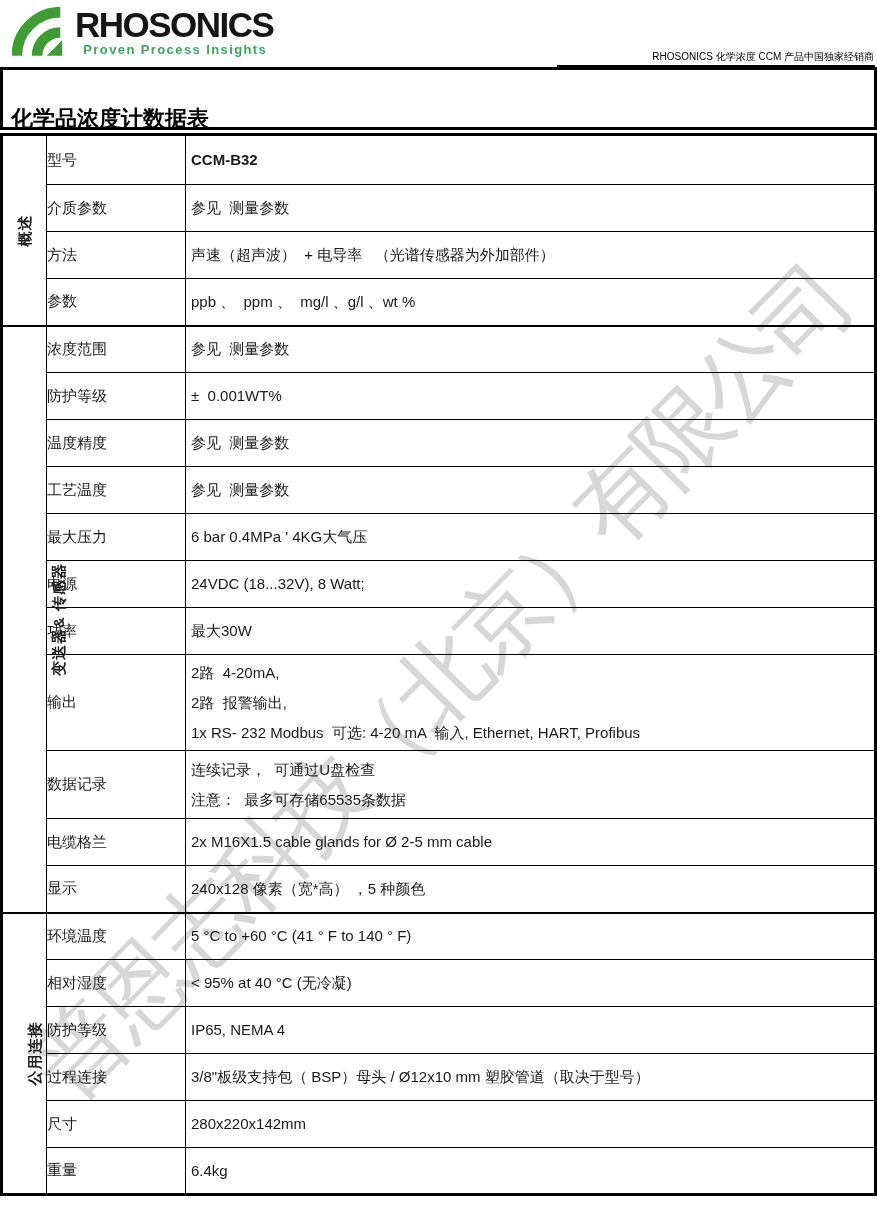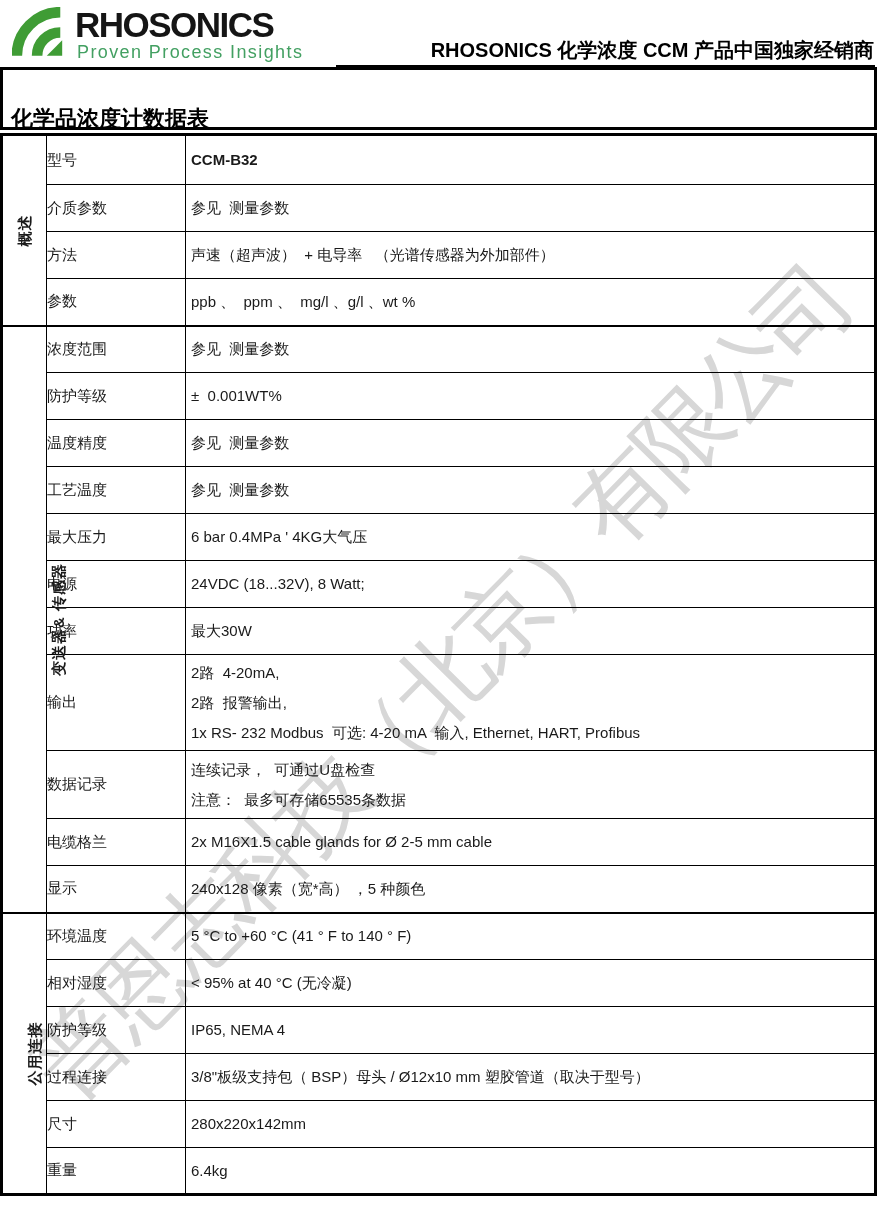--- a/index.html
+++ b/index.html
@@ -33,26 +33,26 @@
   .content { position: relative; z-index: 1; }
   .header { position: relative; height: 67px; padding-left: 12px; }
   .logo { position: absolute; left: 12px; top: 7px; display: flex; align-items: flex-start; }
   .logo-icon { margin-right: 7px; }
   .logo-textblock { display: flex; flex-direction: column; }
   .brand {
     font-size: 35px; font-weight: bold; letter-spacing: -1.5px;
     color: #151515; line-height: 36px;
   }
   .tagline {
-    font-size: 18px; color: #43a062; letter-spacing: 1.4px;
-    font-weight: normal; margin-top: -1px; margin-left: 2px; text-align: center;
+    font-size: 13px; color: #43a062; letter-spacing: 1.4px;
+    font-weight: bold; margin-top: -1px; margin-left: 2px; text-align: center;
   }
   .distributor {
     position: absolute; right: 2px; bottom: 0px;
-    font-size: 20px; font-weight: bold; color: #000;
+    font-size: 10px; font-weight: normal; color: #000;
   }
   .distributor span {
     display: inline-block;
     border-bottom: 2px solid #000;
     padding: 0 1px 1px 95px;
   }
   
   .title-box {
     border: 3px solid #000;
     height: 63px;

